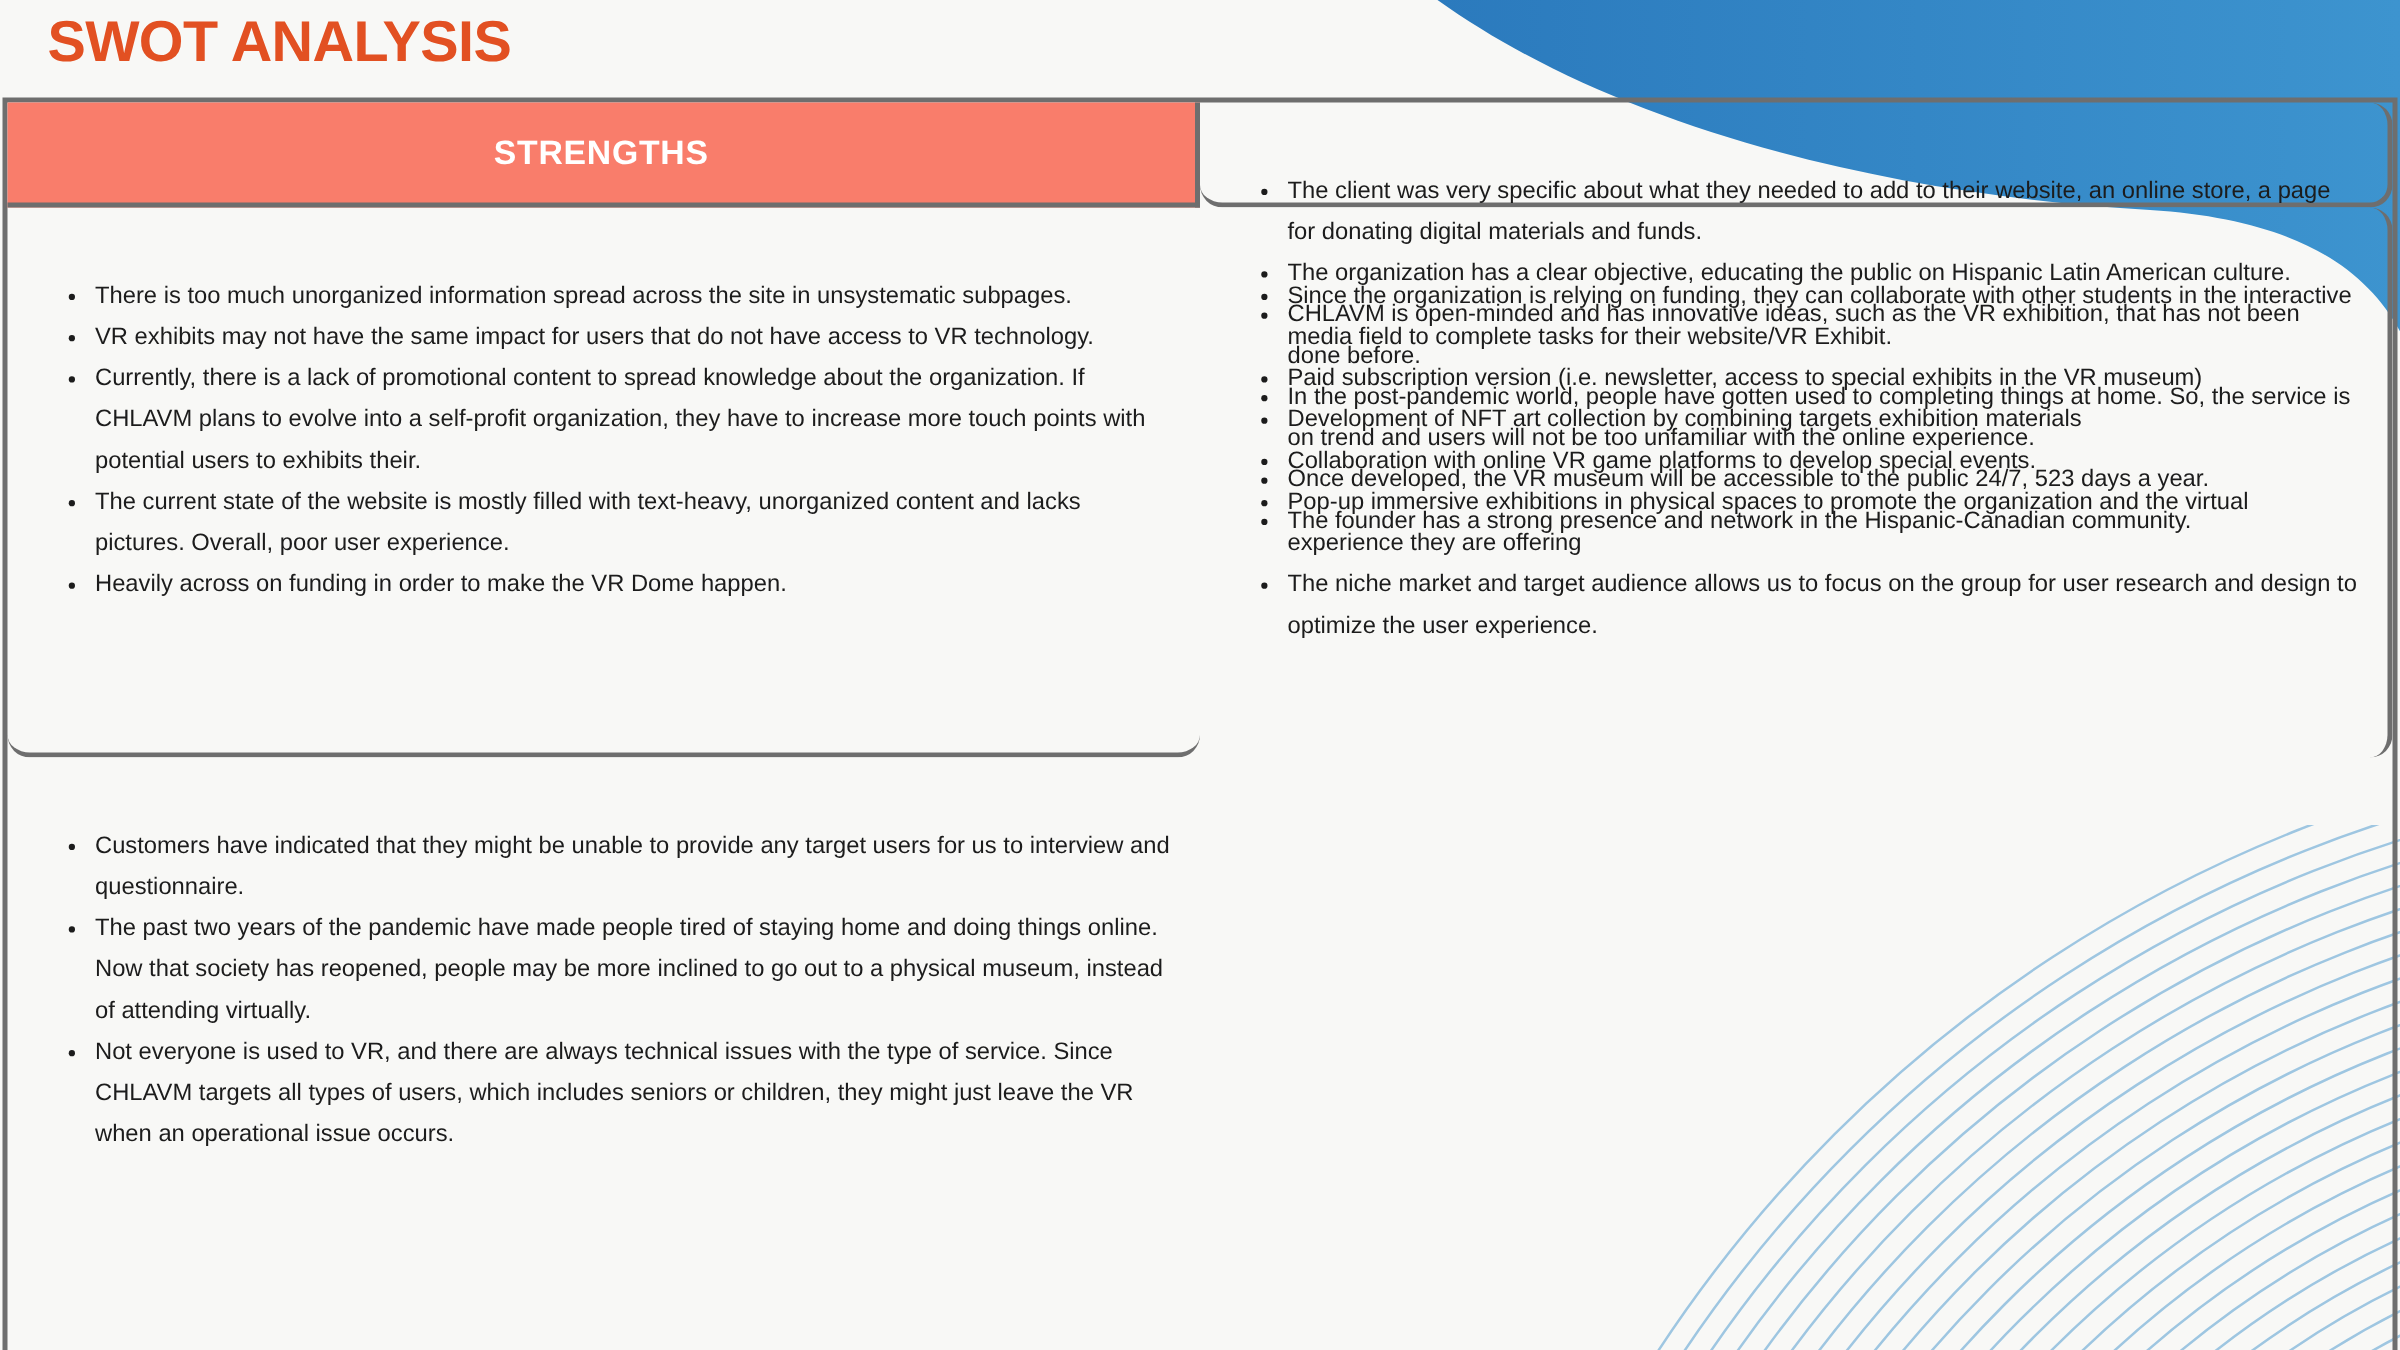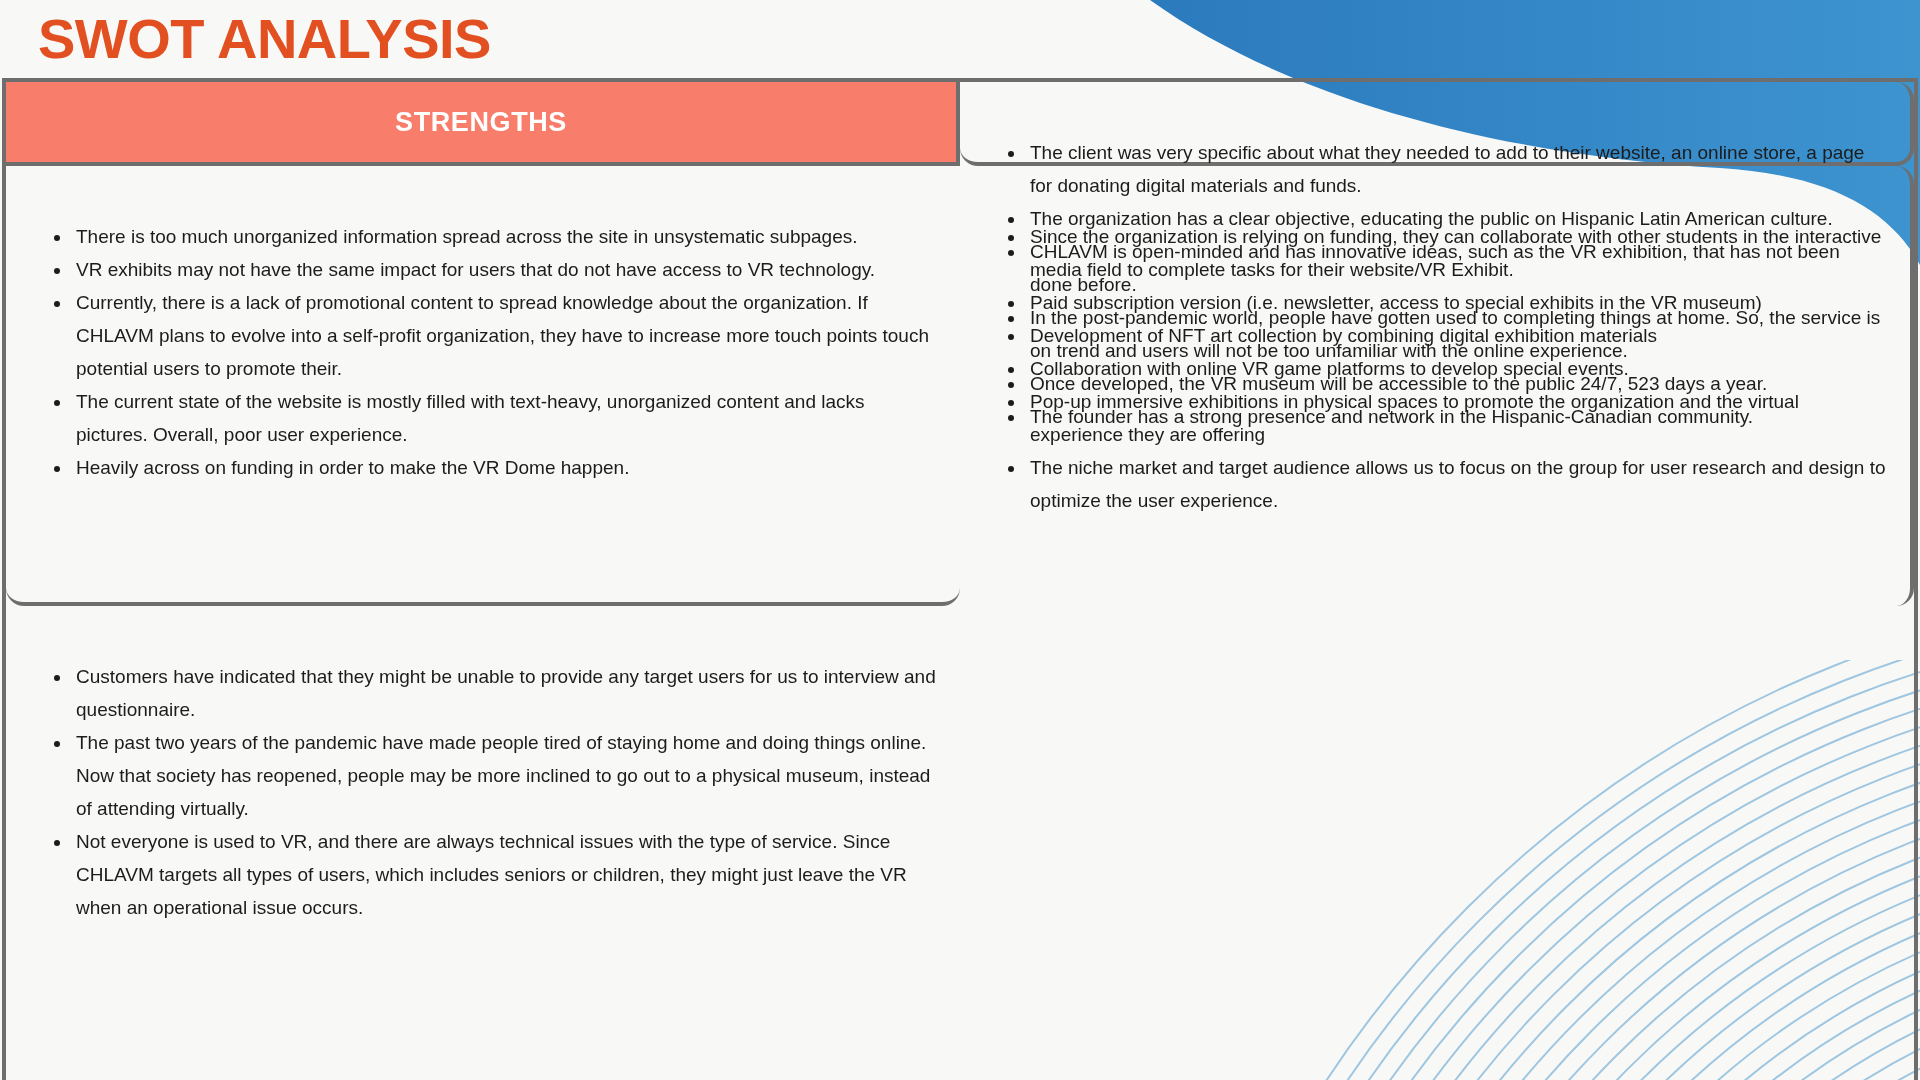--- a/index.html
+++ b/index.html
@@ -19,21 +19,21 @@
     position:relative;
     background:var(--bg);
     font-family:"Liberation Sans", sans-serif;
     color:var(--text);
   }
   .decor{position:absolute;z-index:0;pointer-events:none;}
   #wave-svg{top:0;left:0;}
   #lines-svg{right:0;bottom:0;}
   .page-title{
     position:absolute;top:6px;left:38px;z-index:2;
-    font-size:56px;font-weight:700;letter-spacing:-0.5px;
+    font-size:46px;font-weight:700;letter-spacing:-0.5px;
     color:var(--accent);
   }
   .swot-grid{
     position:absolute;left:2px;top:78px;width:1916px;height:1122px;z-index:1;
     display:grid;
     grid-template-columns:1fr 1fr;
     grid-template-rows:84px 440px 88px 1fr;
     border:4px solid var(--border);
   }
   .cell{background:transparent;}
@@ -115,32 +115,32 @@
         <li>CHLAVM is open-minded and has innovative ideas, such as the VR exhibition, that has not been done before.</li>
         <li>In the post-pandemic world, people have gotten used to completing things at home. So, the service is on trend and users will not be too unfamiliar with the online experience.</li>
         <li>Once developed, the VR museum will be accessible to the public 24/7, 523 days a year.</li>
         <li>The founder has a strong presence and network in the Hispanic-Canadian community.</li>
       </ul>
   </div>
   <div class="cell ccell row1">
     <ul>
         <li>There is too much unorganized information spread across the site in unsystematic subpages.</li>
         <li>VR exhibits may not have the same impact for users that do not have access to VR technology.</li>
-        <li>Currently, there is a lack of promotional content to spread knowledge about the organization. If CHLAVM plans to evolve into a self-profit organization, they have to increase more touch points touch potential users to promote their.</li>
+        <li>Currently, there is a lack of promotional content to spread knowledge about the organization. If CHLAVM plans to evolve into a self-profit organization, they have to increase more touch points with potential users to exhibits their.</li>
         <li>The current state of the website is mostly filled with text-heavy, unorganized content and lacks pictures. Overall, poor user experience.</li>
         <li>Heavily across on funding in order to make the VR Dome happen.</li>
       </ul>
   </div>
 
 
   <div class="cell ccell col-left">
     <ul>
         <li>Since the organization is relying on funding, they can collaborate with other students in the interactive media field to complete tasks for their website/VR Exhibit.</li>
         <li>Paid subscription version (i.e. newsletter, access to special exhibits in the VR museum)</li>
-        <li>Development of NFT art collection by combining digital exhibition materials</li>
+        <li>Development of NFT art collection by combining targets exhibition materials</li>
         <li>Collaboration with online VR game platforms to develop special events.</li>
         <li>Pop-up immersive exhibitions in physical spaces to promote the organization and the virtual experience they are offering</li>
         <li>The niche market and target audience allows us to focus on the group for user research and design to optimize the user experience.</li>
       </ul>
   </div>
   <div class="cell ccell">
     <ul>
         <li>Customers have indicated that they might be unable to provide any target users for us to interview and questionnaire.</li>
         <li>The past two years of the pandemic have made people tired of staying home and doing things online. Now that society has reopened, people may be more inclined to go out to a physical museum, instead of attending virtually.</li>
         <li>Not everyone is used to VR, and there are always technical issues with the type of service. Since CHLAVM targets all types of users, which includes seniors or children, they might just leave the VR when an operational issue occurs.</li>

